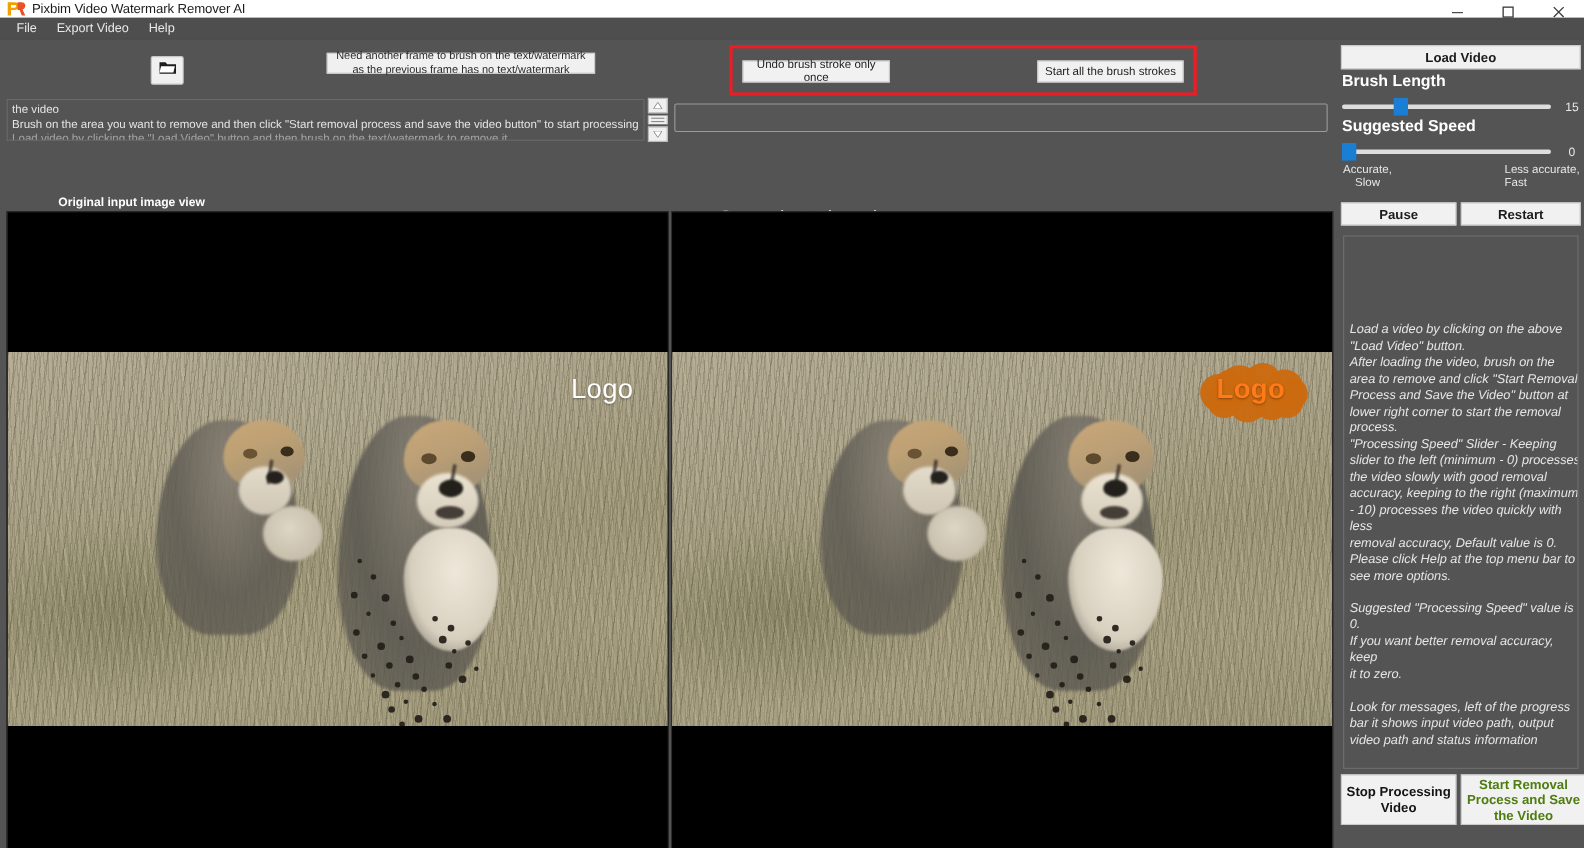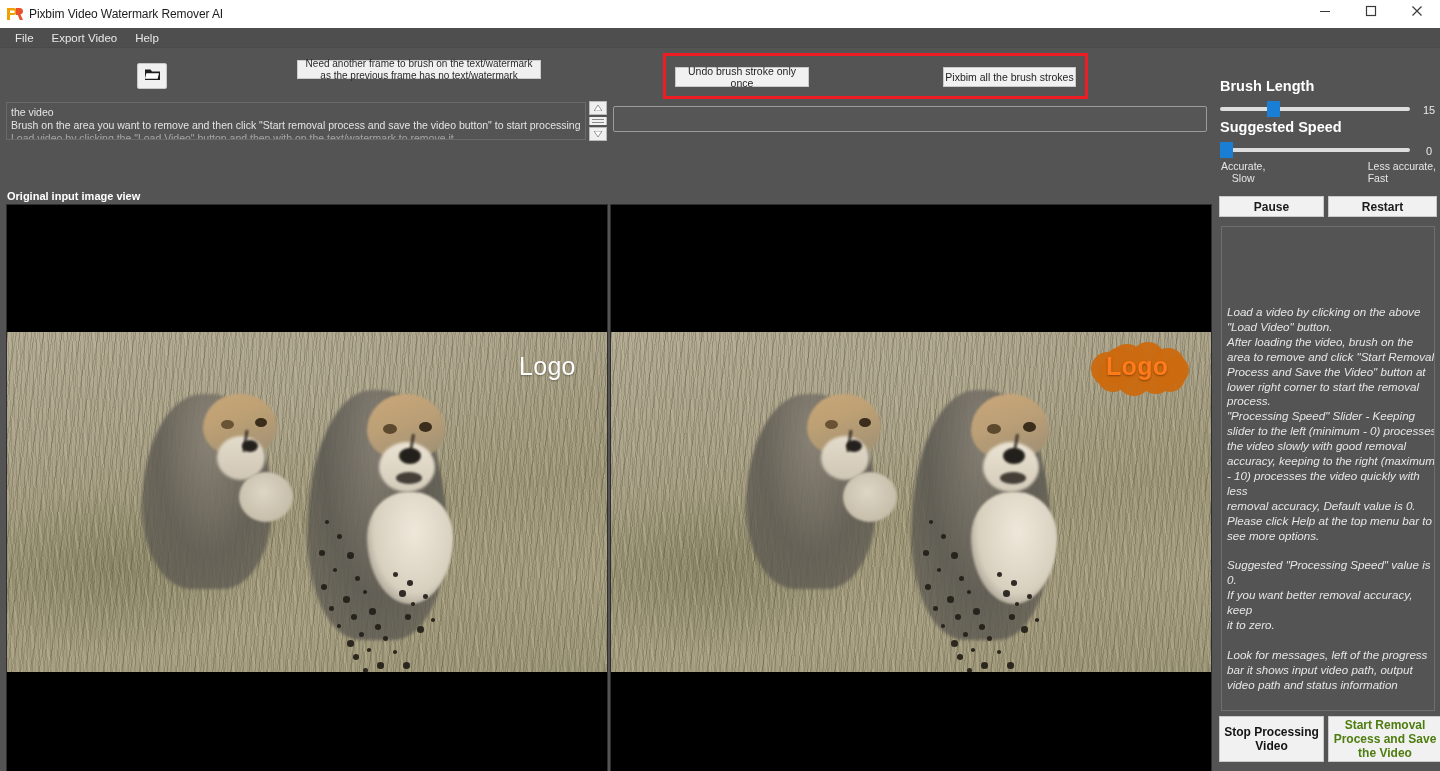--- a/index.html
+++ b/index.html
@@ -5,21 +5,21 @@
   * { box-sizing: border-box; margin: 0; padding: 0; }
   html, body {
     width: 1440px; height: 771px;
     background: #545454;
     font-family: "Liberation Sans", sans-serif;
     overflow: hidden;
   }
 
   
   .titlebar {
-    height: 28px; width: 100%;
+    height: 16px; width: 100%;
     background: #ffffff;
     display: flex; align-items: center;
     position: relative;
   }
   .app-icon {
     width: 22px; height: 22px;
     margin-left: 3px;
     position: relative;
     flex: none;
   }
@@ -155,20 +155,21 @@
     background: #565656;
     border: 1px solid #9b9b9b;
     border-radius: 2px;
   }
 
   
   .view-label {
     position: absolute;
     font-size: 11px; color: #ffffff; font-weight: bold;
     white-space: nowrap;
+    margin-left: 46px;
   }
   .label-orig { left: 7px; top: 142px; }
   .label-proc { left: 611px; top: 154px; }
 
   
   .canvas {
     position: absolute;
     background: #000000;
     overflow: hidden;
     border: 1px solid #2e2e2e;
@@ -438,27 +439,27 @@
         </span>
       </div>
 
       <div class="hint-box">
         <div>Need another frame to brush on the text/watermark</div>
         <div>as the previous frame has no text/watermark</div>
       </div>
 
       <div class="redbox"></div>
       <div class="btn-plain undo-btn">Undo brush stroke only once</div>
-      <div class="btn-plain erase-btn">Pixbim all the brush strokes</div>
+      <div class="btn-plain erase-btn">Start all the brush strokes</div>
     </div>
 
     <div class="msg-box">
       <div>the video</div>
       <div>Brush on the area you want to remove and then click "Start removal process and save the video button" to start processing</div>
-      <div class="msg-line3">Load video by clicking the "Load Video" button and then with on the text/watermark to remove it</div>
+      <div class="msg-line3">Load video by clicking the "Load Video" button and then brush on the text/watermark to remove it</div>
     </div>
 
     <div class="scroll-col">
       <div class="scroll-arrow">
         <svg width="8" height="6" viewBox="0 0 8 6">
             <path d="M4 0 L8 6 L0 6 Z" fill="#ffffff" stroke="#555" stroke-width="0.6"></path>
           </svg>
       </div>
       <div class="scroll-thumb-mid">
           <i></i>
@@ -601,20 +602,21 @@
             <span style="left: 48px; top: 18px; width: 34px; height: 34px; background: rgb(203, 106, 16);"></span>
             <span style="left: 64px; top: 20px; width: 30px; height: 30px; background: rgb(203, 106, 16);"></span>
             <span style="left: 14px; top: 6px; width: 26px; height: 26px; background: rgb(203, 106, 16);"></span>
           </div>
         <div class="wm-text wm-proc">Logo</div>
       </div>
     </div>
   </div>
 
   <div class="sidebar">
+    <div class="load-btn">Load Video</div>
 
     <div class="side-heading h-brush">Brush Length</div>
     <div class="slider sl-brush">
       <div class="sl-track"></div>
       <div class="sl-thumb" style="left: calc(26% - 2px);"></div>
     </div>
     <div class="sl-val v-brush">15</div>
 
     <div class="side-heading h-speed">Suggested Speed</div>
     <div class="slider sl-speed">

